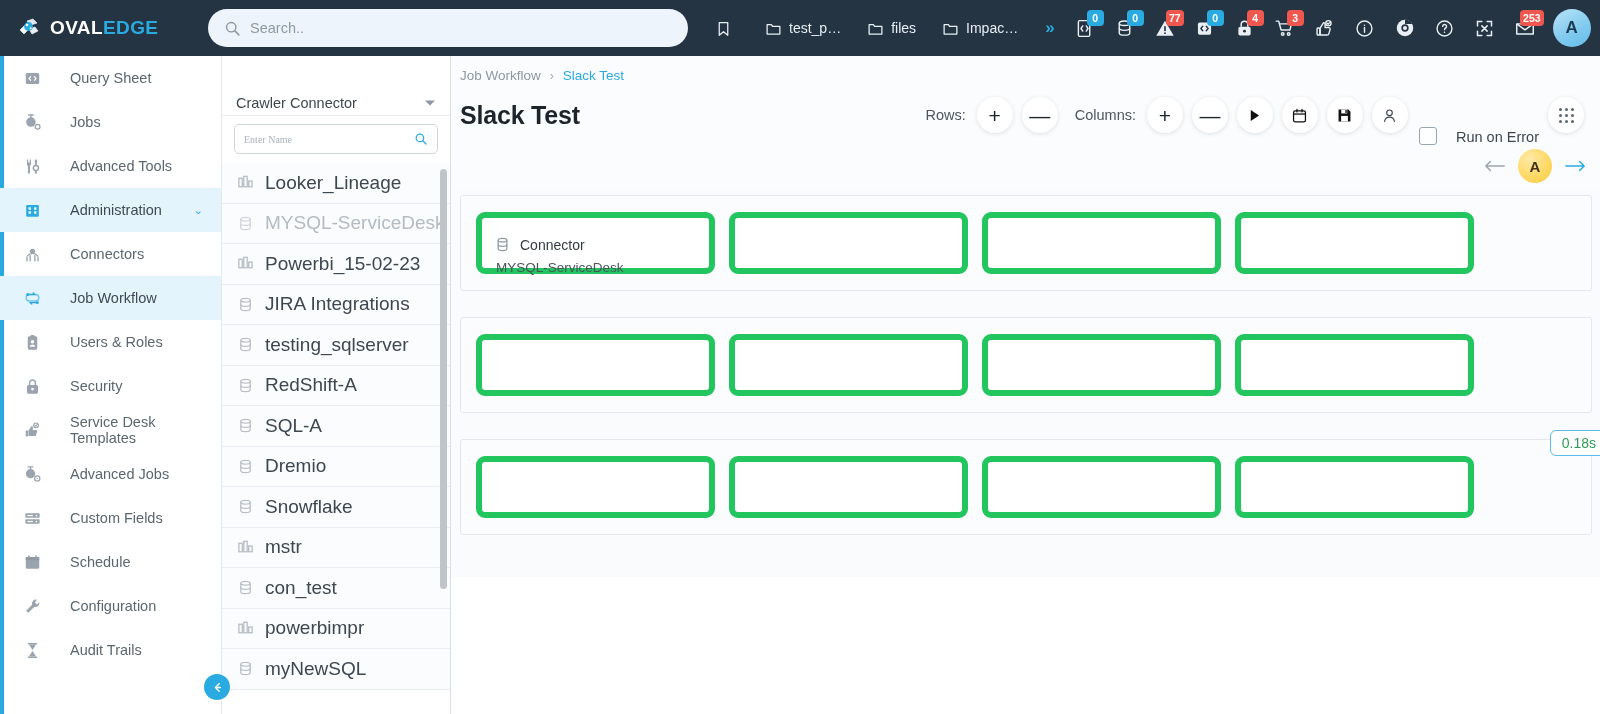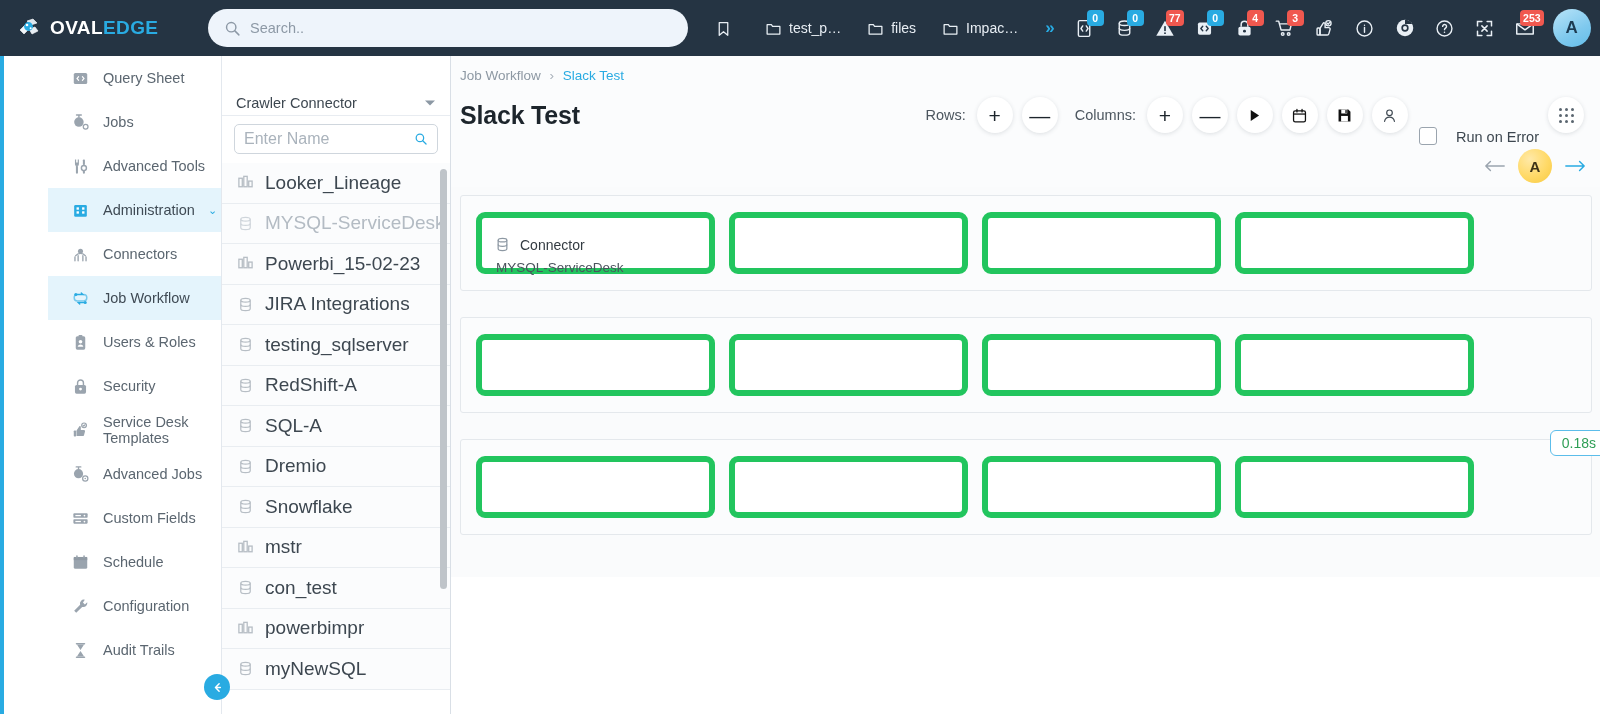--- a/index.html
+++ b/index.html
@@ -61,21 +61,21 @@
   
   .sidebar {
     position: absolute; top: 56px; left: 0; width: 222px; height: 658px;
     background: #ffffff; border-right: 1px solid #e3e8ee; overflow: hidden;
   }
   .sidebar-accent {
     position: absolute; left: 0; top: 0; width: 4px; height: 658px; background: #29ABE2;
   }
   .nav-item {
     position: relative; height: 44px; display: flex; align-items: center;
-    gap: 13px; padding-left: 22px; color: #5b6670; font-size: 14.5px; margin-left: 48px;
+    gap: 28px; padding-left: 22px; color: #5b6670; font-size: 14.5px;
   }
   .nav-item .ico { width: 20px; height: 20px; display: flex; align-items: center; justify-content: center; flex: 0 0 20px; }
   .nav-item.active { background: #e4f4fc; color: #3f4a54; }
   .nav-item.active.sub { background: #e4f4fc; }
   .nav-chevron { margin-left: auto; margin-right: 18px; color: #29ABE2; font-size: 11px; }
 
   
   .conn-panel {
     position: absolute; top: 56px; left: 222px; width: 229px; height: 658px;
     background: #ffffff; border-right: 1px solid #d9dfe6;
@@ -85,21 +85,21 @@
     border-bottom: 1px solid #e8ecf1;
     margin-top: 34px;
   }
   .conn-head-title { font-size: 14.5px; color: #3d4750; }
   .conn-head-caret { margin-left: auto; color: #8c98a4; font-size: 10px; }
   .conn-search-wrap { padding: 8px 12px 9px 12px; }
   .conn-search {
     height: 30px; border: 1px solid #cfd6dd; border-radius: 5px;
     display: flex; align-items: center; padding: 0 9px;
   }
-  .conn-search .ph { color: #aab3bc; font-size: 16px; }
+  .conn-search .ph { color: #aab3bc; font-size: 10px; font-family: Liberation Serif, serif; }
   .conn-search .mag { margin-left: auto; color: #29ABE2; }
   .conn-list { position: relative; height: 567px; overflow: hidden; }
   .conn-item {
     height: 40.5px; display: flex; align-items: center; gap: 11px;
     padding-left: 14px; border-bottom: 1px solid #e9edf1;
     font-size: 19px; color: #3d4750; background: #fbfcfd;
   }
   .conn-item.dim { color: #b3bbc3; }
   .conn-item .cico { width: 18px; height: 18px; flex: 0 0 18px; display:flex; align-items:center; justify-content:center; }
   .conn-scrollbar {

